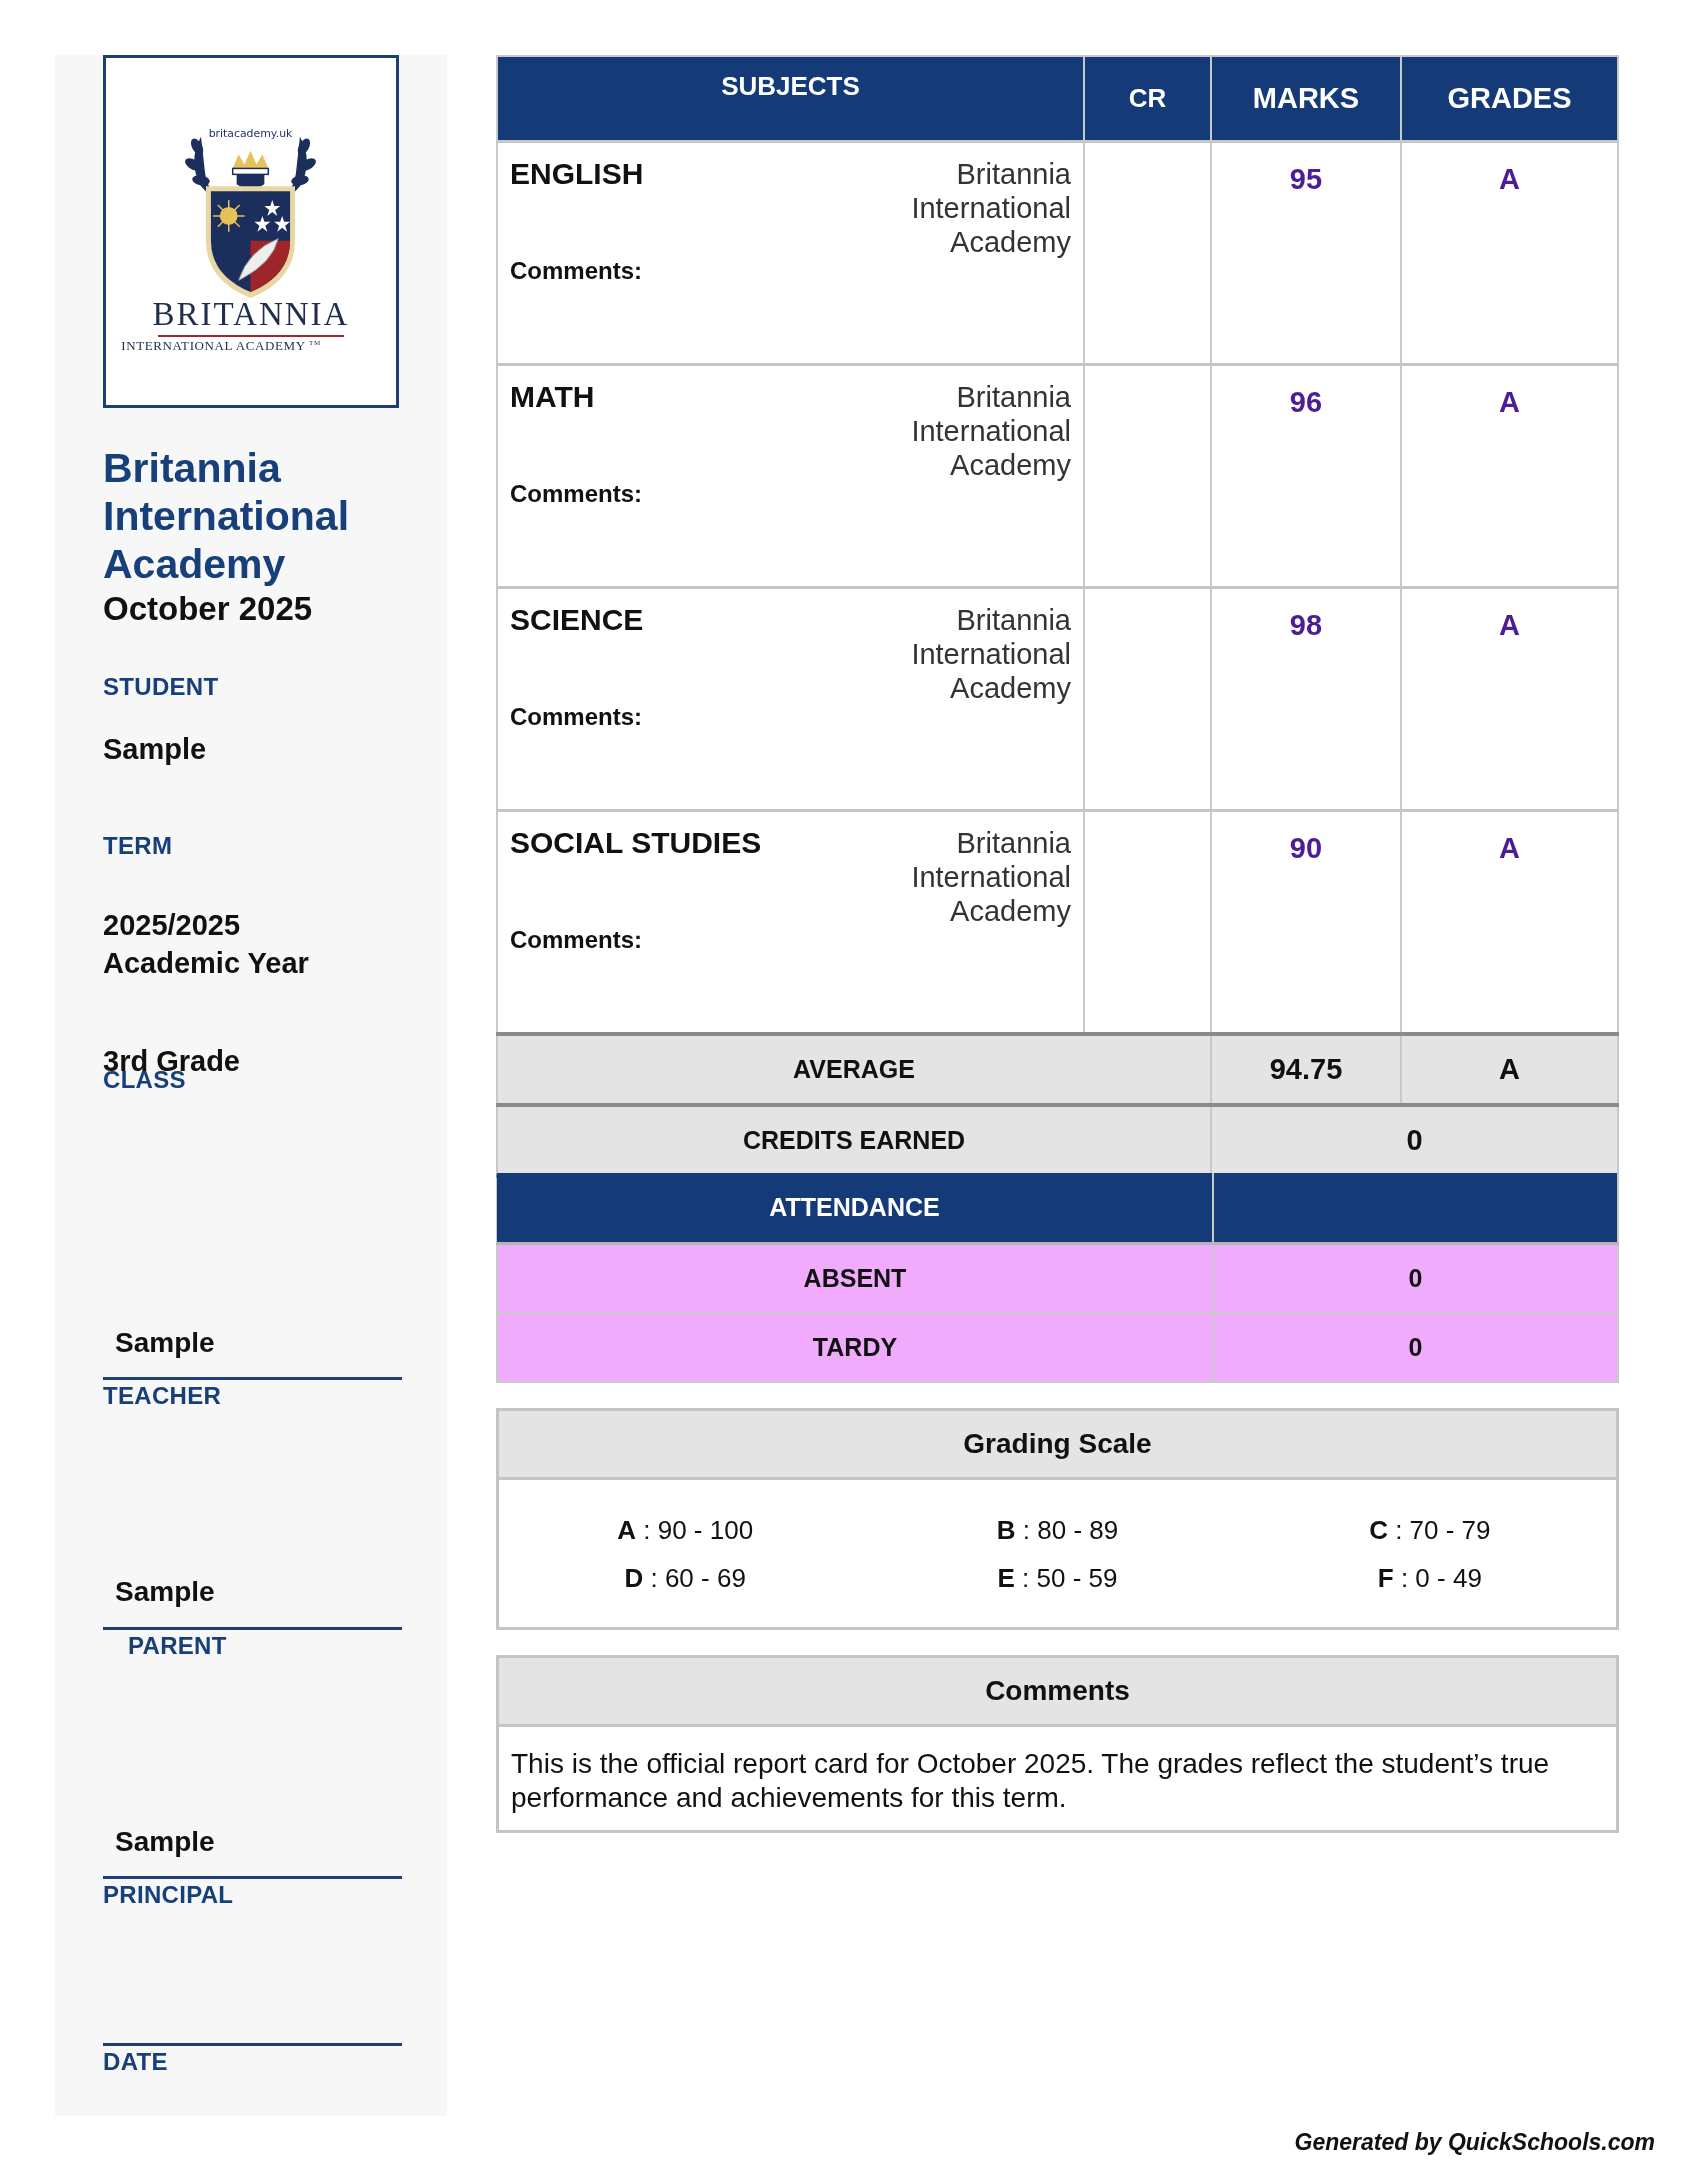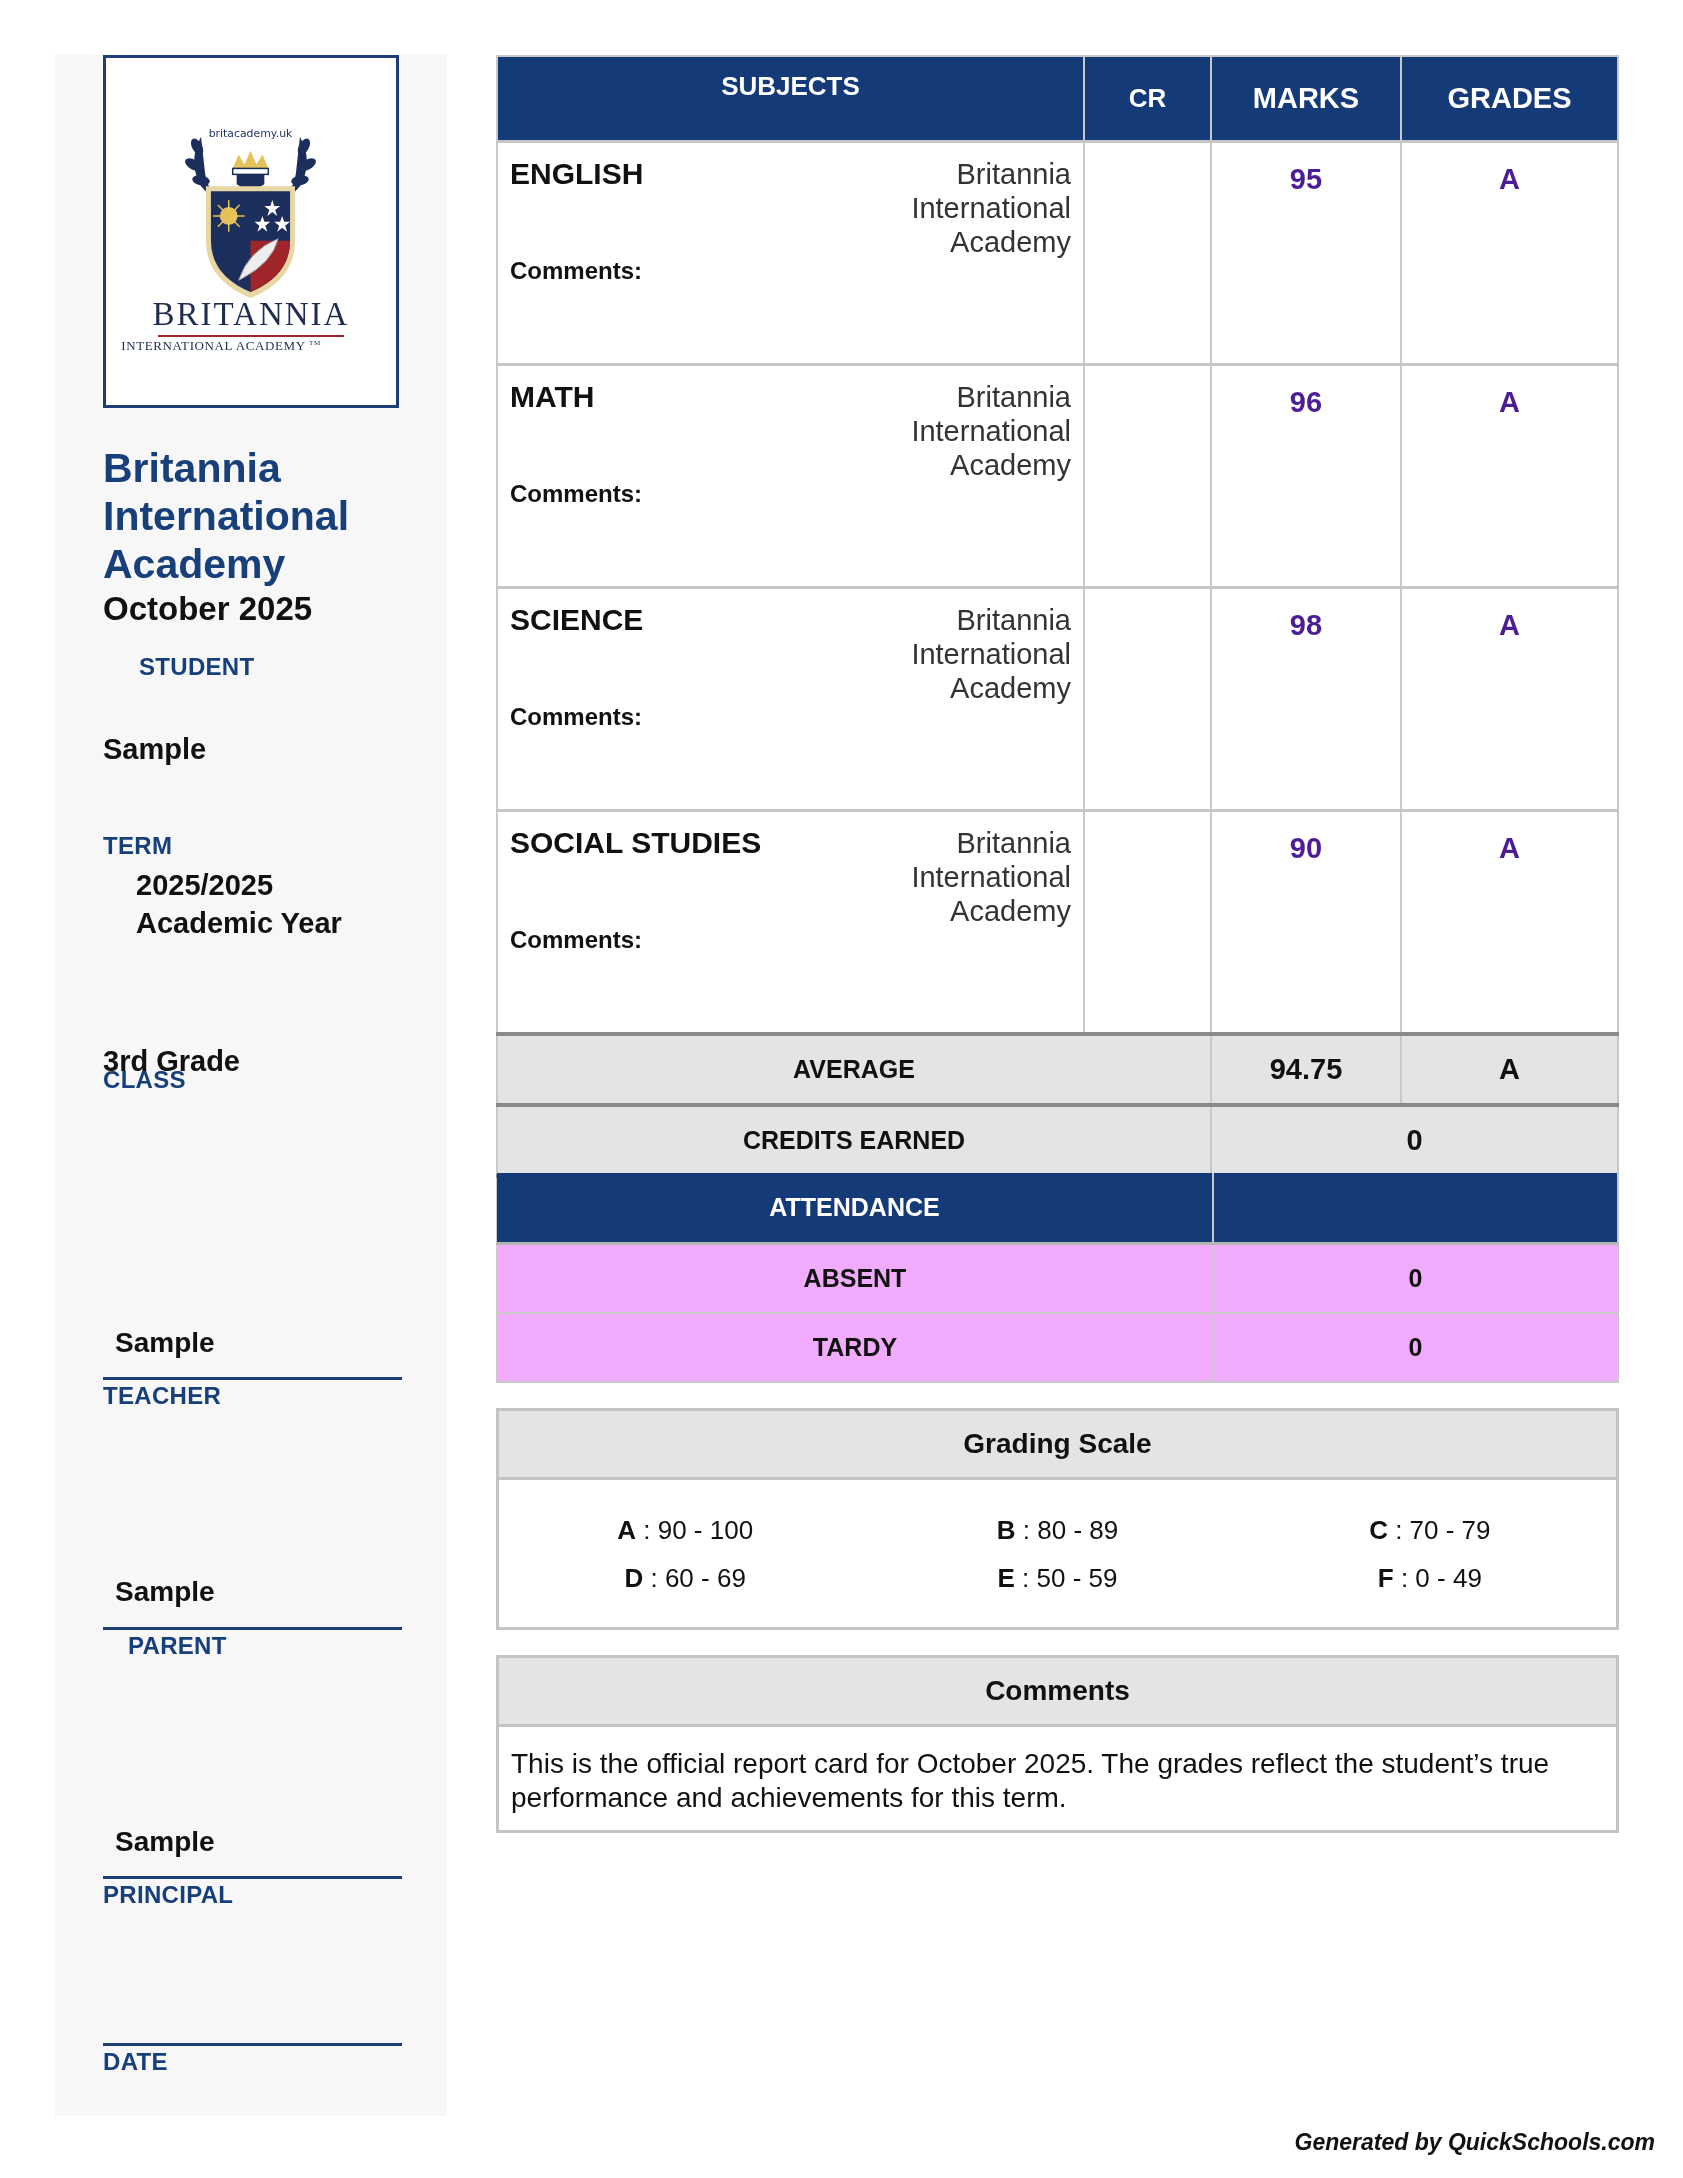--- a/index.html
+++ b/index.html
@@ -151,25 +151,25 @@
   <sup>TM</sup>
 </div>
 
 <div class="abs school-name">
   <div>Britannia</div>
   <div>International</div>
   <div>Academy</div>
 </div>
 <div class="abs report-month">October 2025</div>
 
-<div class="abs side-label" style="top:653px;margin-left:36px;">STUDENT</div>
+<div class="abs side-label" style="top:673px;">STUDENT</div>
 <div class="abs side-value" style="top:730px;">Sample</div>
 
 <div class="abs side-label" style="top:832px;">TERM</div>
-<div class="abs side-value" style="top:866px;margin-left:33px;">
+<div class="abs side-value" style="top:906px;">
   <div>2025/2025</div>
   <div>Academic Year</div>
 </div>
 
 <div class="abs side-label" style="top:1066px;">CLASS</div>
 <div class="abs side-value" style="top:1042px;">3rd Grade</div>
 
 <div class="abs sig-name" style="top:1327px;">Sample</div>
 <div class="abs sig-line" style="top:1377px;"></div>
 <div class="abs side-label" style="top:1382px;">TEACHER</div>

